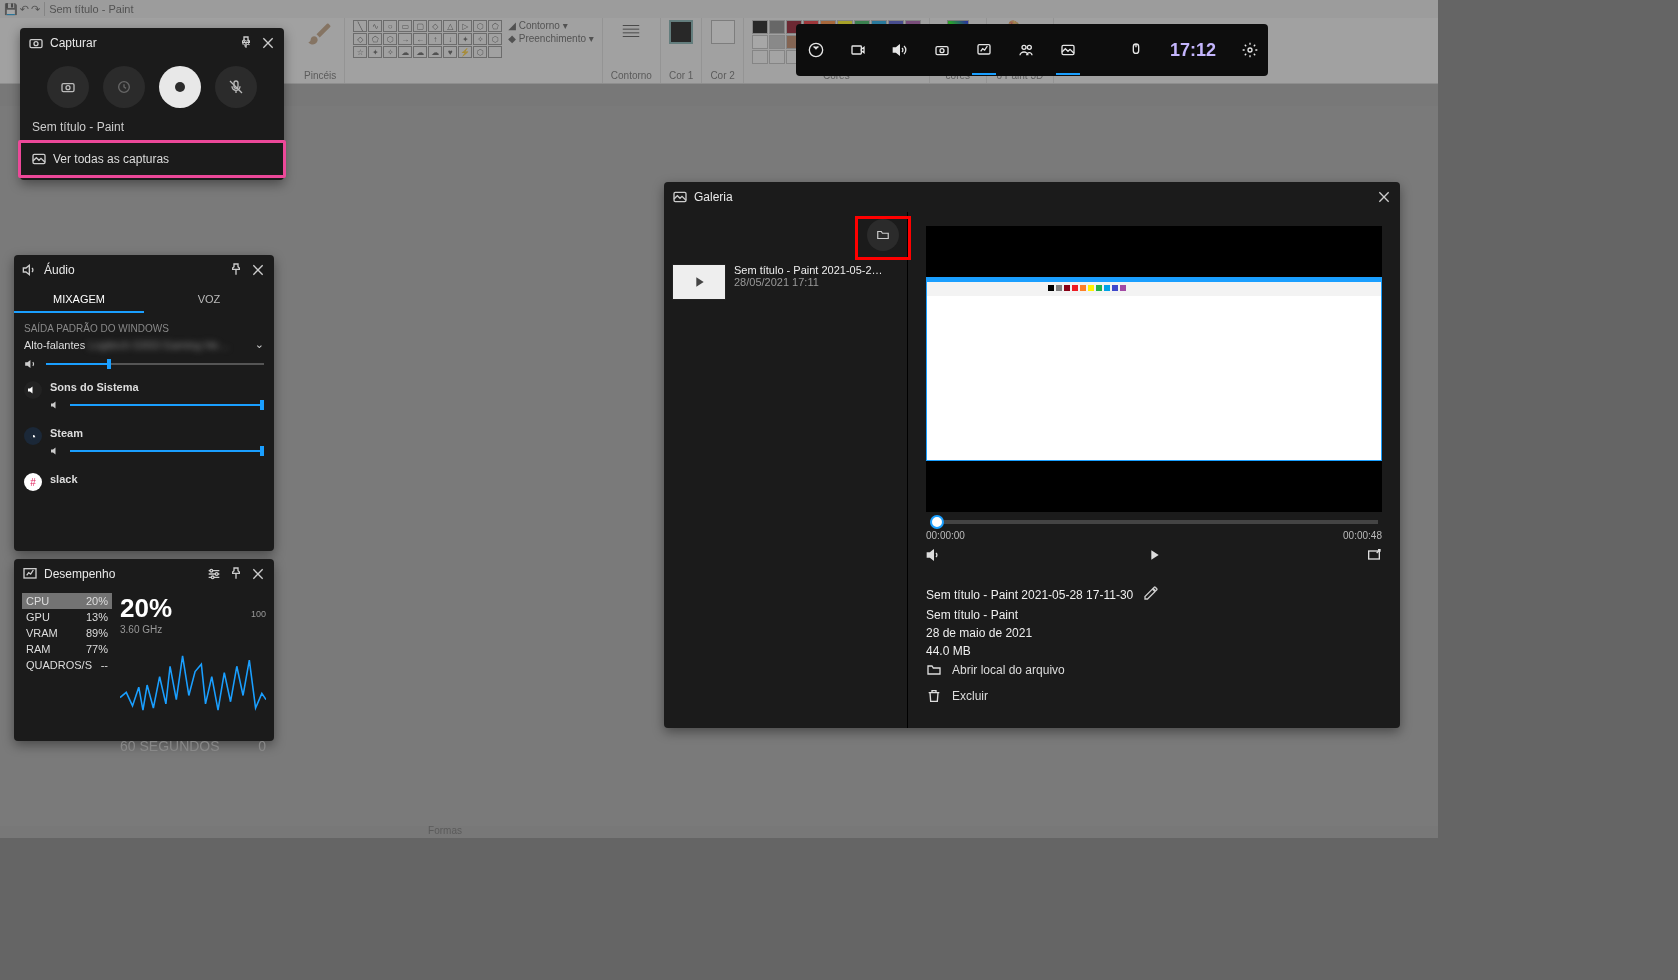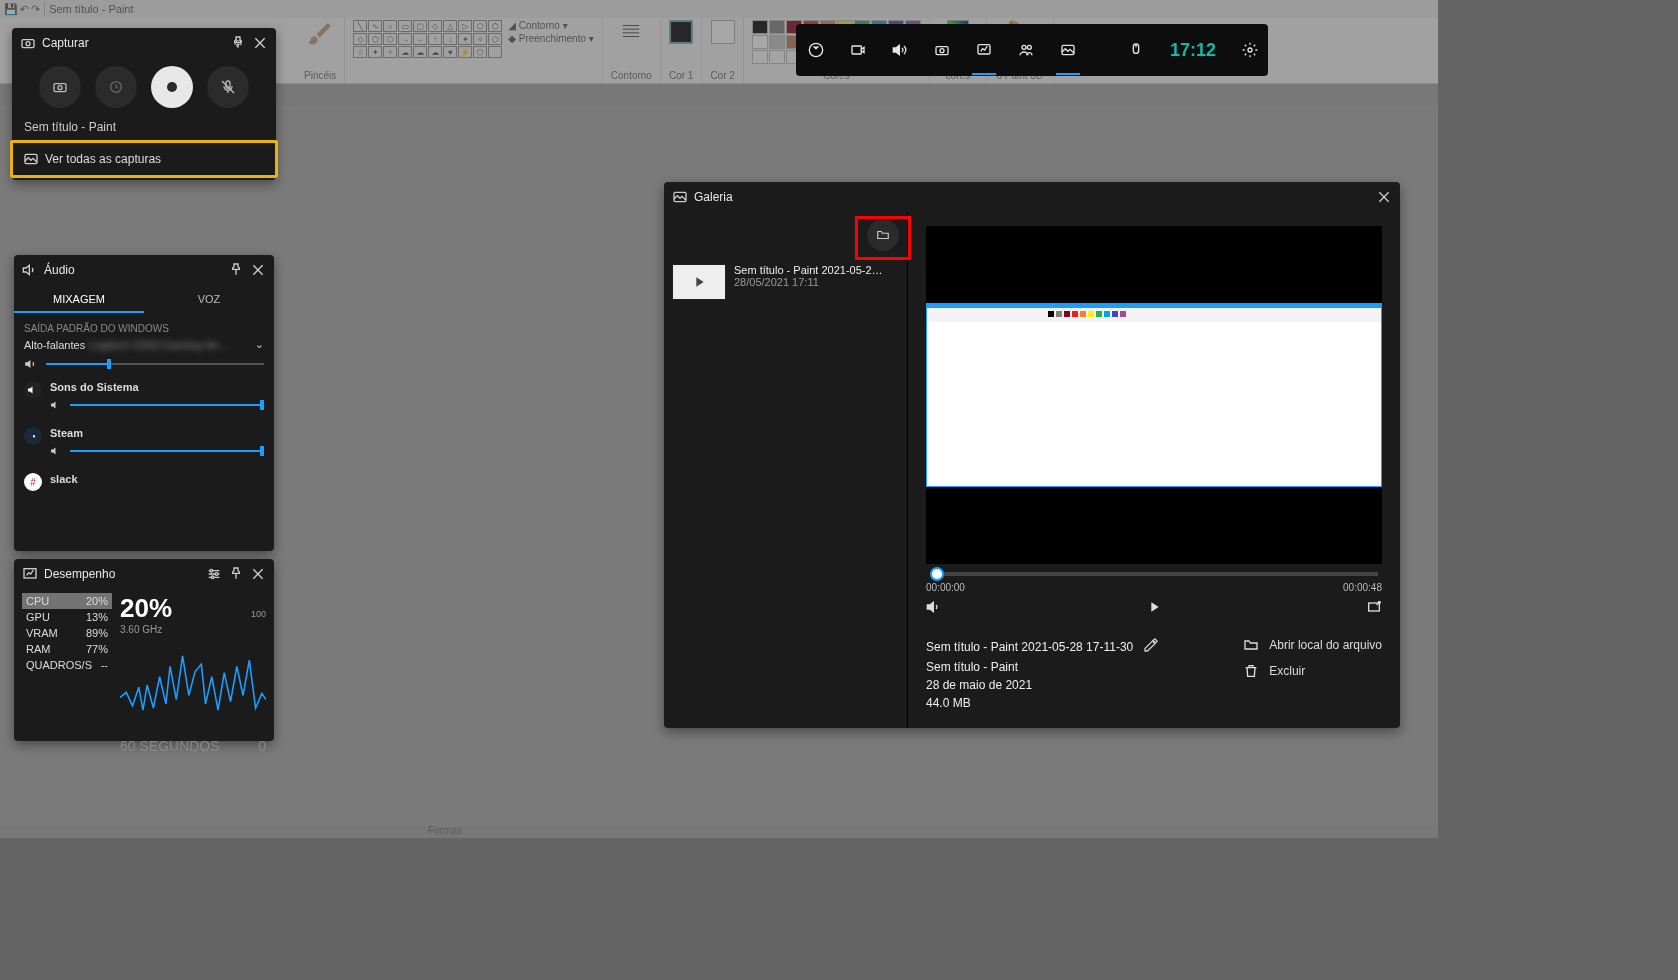--- a/index.html
+++ b/index.html
@@ -42,48 +42,48 @@
 
 
 .gamebar-toolbar {
   position: absolute; top: 24px; left: 796px; width: 472px; height: 52px;
   background: #0d0d0d; border-radius: 4px; display: flex; align-items: center;
   padding: 0 12px; gap: 26px;
 }
 .gb-icon { width: 22px; height: 22px; color: #e5e5e5; display: flex; align-items: center; justify-content: center; cursor: pointer; position: relative; }
 .gb-icon.active::after { content:''; position:absolute; bottom:-14px; left:-4px; right:-4px; height:2px; background:#1a9fff; }
 .gb-spacer { margin-left: auto; }
-.gb-time { color: #14b8a6; font-weight: 600; font-size: 18px; }
+.gb-time { color: #c4b5fd; font-weight: 600; font-size: 18px; }
 
 
 .widget {
   position: absolute; background: #1b1b1b; border-radius: 4px; color: #e8e8e8;
   box-shadow: 0 4px 12px rgba(0,0,0,.4);
 }
 .widget-header {
   display: flex; align-items: center; height: 30px; padding: 0 8px;
   font-size: 12px; gap: 6px;
 }
 .widget-header-title { flex: 1; }
 .widget-header-icon { width: 16px; height: 16px; display: flex; align-items: center; justify-content: center; cursor: pointer; color: #ccc; }
-.capture-widget { top: 28px; left: 12px; width: 264px; height: 152px; }
+.capture-widget { top: 28px; left: 20px; width: 264px; height: 152px; }
 .capture-buttons { display: flex; gap: 14px; padding: 8px 16px; justify-content: center; }
 .cap-btn {
   width: 42px; height: 42px; border-radius: 50%; background: #2b2b2b;
   display: flex; align-items: center; justify-content: center; cursor: pointer;
 }
 .cap-btn.record { background: #e8e8e8; }
 .cap-btn.record .dot { width: 10px; height: 10px; background: #2b2b2b; border-radius: 50%; }
 .cap-appname { padding: 4px 12px; font-size: 12px; color: #ccc; }
 .view-captures {
   margin: 6px 4px 4px; padding: 8px 10px; font-size: 12px; color: #ddd;
   display: flex; align-items: center; gap: 6px; cursor: pointer;
 }
 .red-highlight {
-  border: 3px solid #eab308; border-radius: 2px;
+  border: 3px solid #ec4899; border-radius: 2px;
 }
 
 
 .audio-widget { top: 255px; left: 14px; width: 260px; height: 296px; overflow: hidden; }
 .audio-tabs { display: flex; height: 28px; font-size: 11px; }
 .audio-tab { flex: 1; display: flex; align-items: center; justify-content: center; color: #bbb; cursor: pointer; position: relative; }
 .audio-tab.active { color: #fff; }
 .audio-tab.active::after { content:''; position:absolute; left:0; right:0; bottom:0; height:2px; background:#1a9fff; }
 .audio-body { padding: 6px 10px; font-size: 11px; }
 .audio-section-label { color: #888; font-size: 10px; margin-top: 4px; }
@@ -132,21 +132,21 @@
 .video-frame { width: 100%; background:#fff; height: 180px; border:1px solid #1a9fff; }
 .video-frame-ribbon { height: 14px; background:#f3f3f3; display:flex; }
 .mini-sw { width:6px; height:6px; margin:3px 1px; }
 .video-controls { margin-top: 8px; }
 .vc-track { height:4px; background:#444; position:relative; margin: 0 4px; }
 .vc-thumb { position:absolute; left:0; top:-5px; width:14px; height:14px; border-radius:50%; background:#fff; border:2px solid #1a9fff; }
 .vc-times { display:flex; justify-content:space-between; font-size:10px; color:#bbb; margin-top:6px;}
 .vc-buttons { display:flex; justify-content:space-between; align-items:center; margin-top:6px; color:#ddd;}
 .vc-buttons .ico { cursor:pointer; }
 
-.gallery-info { display:flex; justify-content:space-between; margin-top:18px; font-size:12px; }
+.gallery-info { display:flex; justify-content:space-between; margin-top:18px; font-size:12px;flex-direction:column; }
 .info-left { color:#eee; }
 .info-left .line { margin-bottom:4px; }
 .info-name-row { display:flex; align-items:center; gap:10px; }
 .info-actions { color:#ddd; }
 .info-actions .act { display:flex; align-items:center; gap:10px; margin-bottom:10px; cursor:pointer; }
 
 .ico-svg { width:16px; height:16px; }
 .blurred { filter: blur(3px); color:#888; }
 </style>
 </head>

